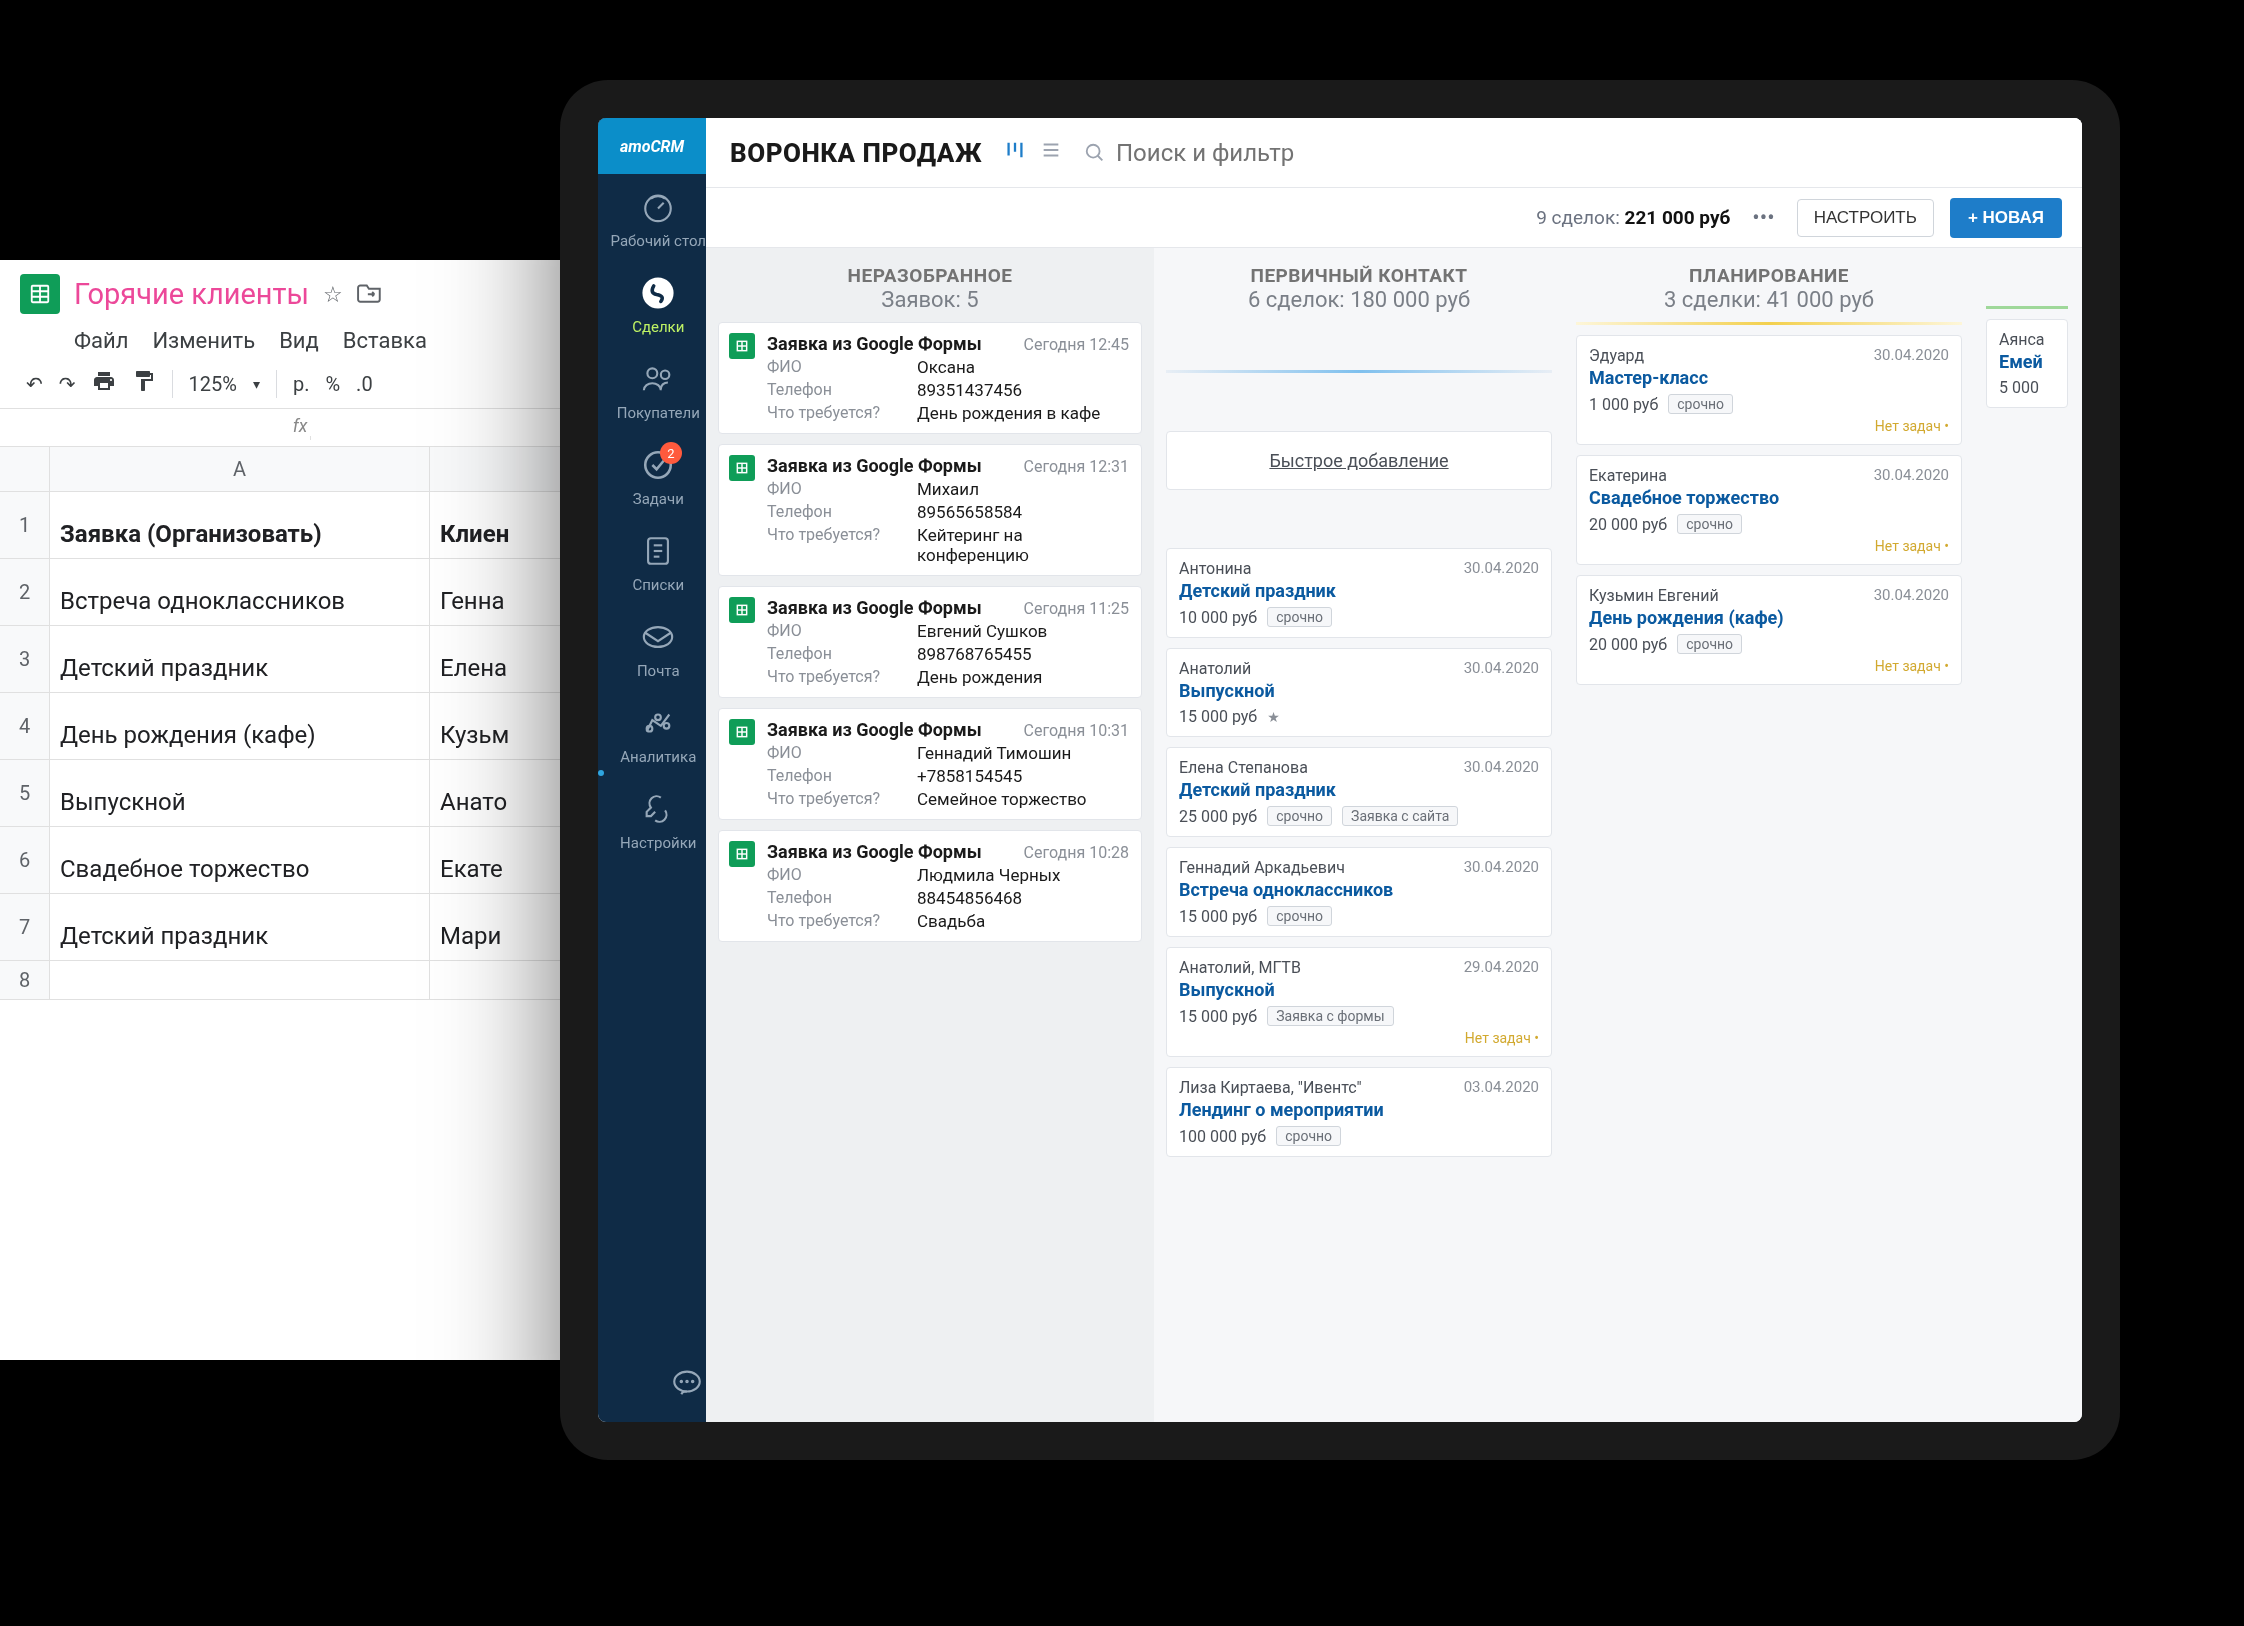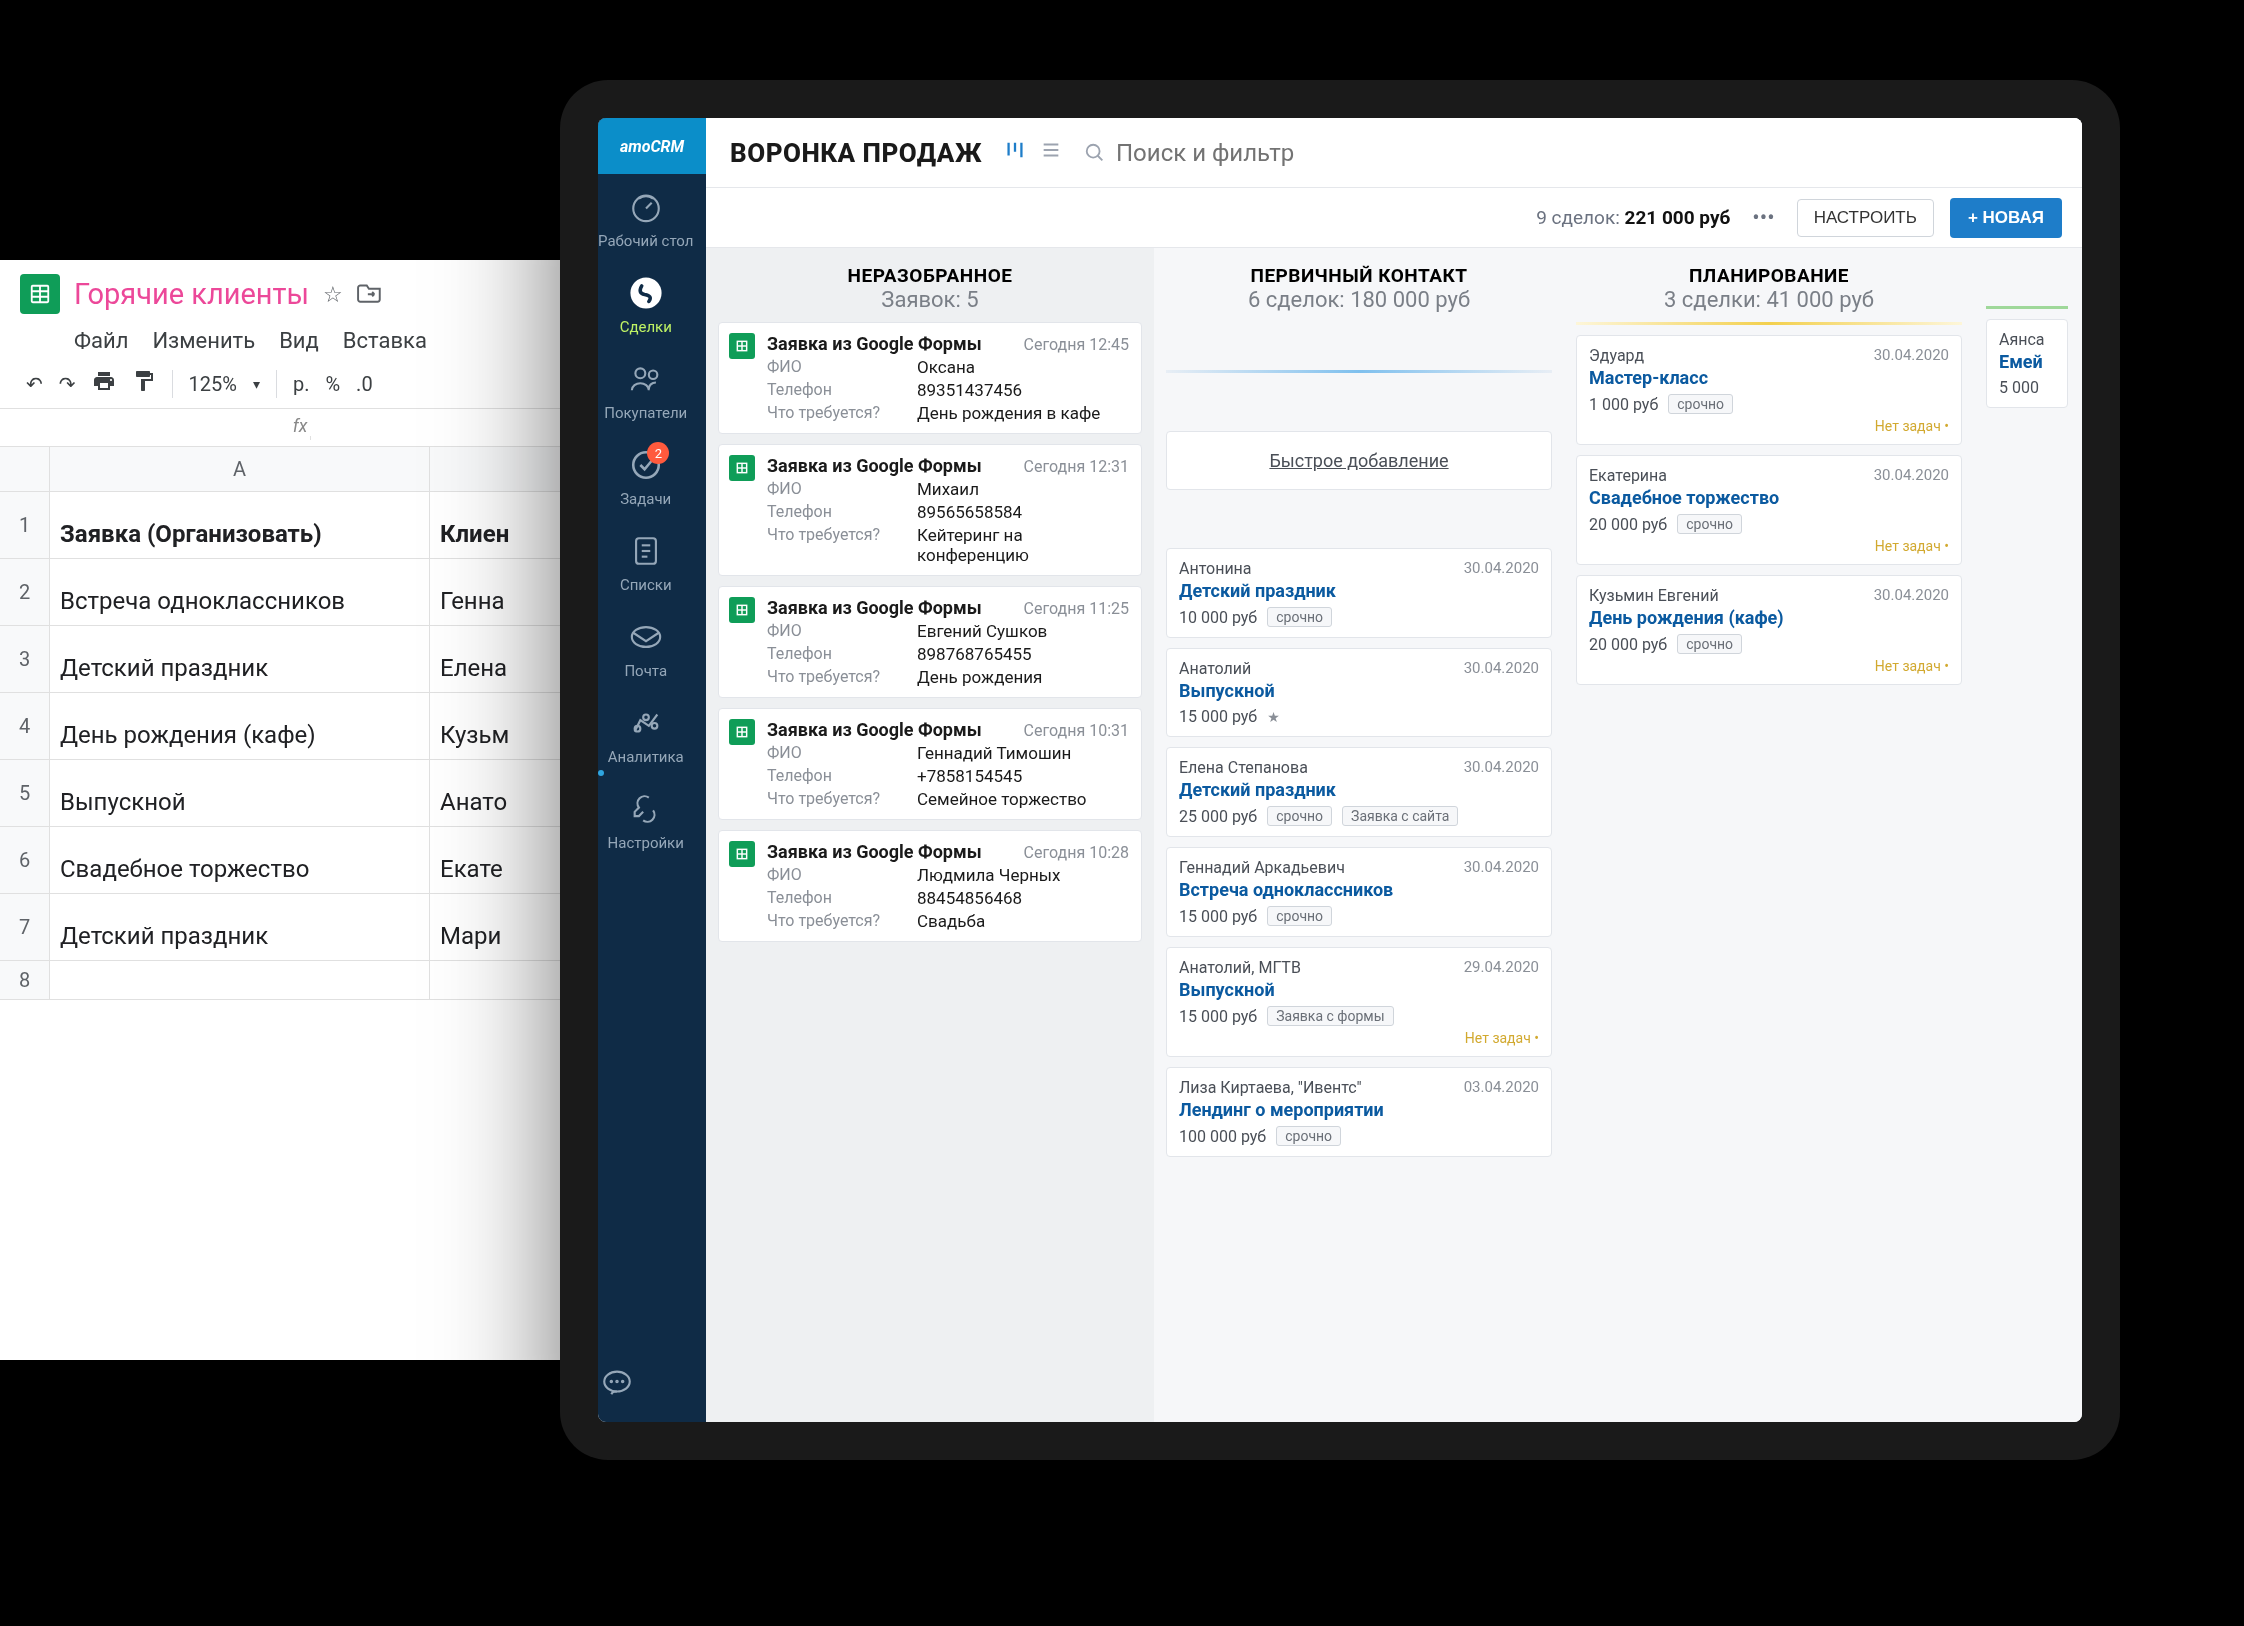--- a/index.html
+++ b/index.html
@@ -21,21 +21,21 @@
 .sheets-col-head { background: #f8f9fa; border-right: 1px solid #e0e0e0; border-bottom: 1px solid #e0e0e0; text-align: center; color: #5f6368; font-size: 20px; padding: 10px 0; }
 .sheets-row-head { background: #f8f9fa; border-right: 1px solid #e0e0e0; border-bottom: 1px solid #e0e0e0; text-align: center; color: #5f6368; font-size: 20px; display: flex; align-items: center; justify-content: center; }
 .sheets-cell { border-right: 1px solid #e0e0e0; border-bottom: 1px solid #e0e0e0; padding: 28px 10px 10px 10px; font-size: 24px; color: #202124; white-space: nowrap; overflow: hidden; display: flex; align-items: flex-end; }
 .sheets-cell.bold { font-weight: 700; text-align: right; }
 
 
 .tablet { position: absolute; top: 80px; left: 560px; width: 1560px; height: 1380px; background: #1a1a1a; border-radius: 48px; padding: 38px; box-shadow: 0 40px 120px rgba(0,0,0,0.55); }
 .tablet-screen { width: 100%; height: 100%; background: #f4f5f7; border-radius: 8px; overflow: hidden; display: flex; }
 
 
-.sidebar { width: 108px; background: #0f2b46; display: flex; flex-direction: column; align-items: flex-start; position: relative; }
+.sidebar { width: 108px; background: #0f2b46; display: flex; flex-direction: column; align-items: flex-end; position: relative; }
 .sidebar-logo { width: 100%; height: 56px; background: #0b8ec9; color: #fff; display: flex; align-items: center; justify-content: center; font-size: 16px; font-style: italic; font-weight: 700; }
 .sidebar-item { width: 100%; padding: 14px 0 10px 0; display: flex; flex-direction: column; align-items: center; gap: 6px; color: #95a7b8; font-size: 15px; cursor: pointer; position: relative; }
 .sidebar-item.active { color: #bef264; }
 .sidebar-icon { width: 38px; height: 38px; display: flex; align-items: center; justify-content: center; }
 .sidebar-icon svg { width: 34px; height: 34px; }
 .sidebar-badge { position: absolute; top: 10px; right: 24px; width: 22px; height: 22px; border-radius: 50%; background: #ff5a3d; color: #fff; font-size: 13px; display: flex; align-items: center; justify-content: center; }
 .sidebar-footer { margin-top: auto; padding: 20px 0; }
 .sidebar-dot { position: absolute; left: 0; top: 50%; width: 6px; height: 6px; border-radius: 50%; background: #2fa6e0; }
 
 
@@ -55,21 +55,21 @@
 .btn-new { background: #1e7dc9; color: #fff; border: none; padding: 10px 18px; font-size: 17px; border-radius: 4px; cursor: pointer; font-weight: 600; }
 
 .board { flex: 1; display: flex; overflow: hidden; }
 .col { display: flex; flex-direction: column; padding: 0 12px; }
 .col-1 { width: 448px; background: #eef0f2; }
 .col-2 { width: 410px; gap: 48px; }
 .col-3 { width: 410px; }
 .col-4 { width: 106px; overflow: hidden; }
 
 .col-head { text-align: center; padding: 16px 0 10px 0; }
-.col-head-title { font-size: 19px; font-weight: 700; color: #000000; letter-spacing: 0.5px; }
+.col-head-title { font-size: 19px; font-weight: 700; color: #737373; letter-spacing: 0.5px; }
 .col-head-sub { font-size: 22px; color: #7a7f87; }
 .col-underline { height: 3px; margin: 0 0 10px 0; }
 .col-underline.blue { background: linear-gradient(to right, #e8eef5 0, #7fc0ee 50%, #e8eef5 100%); }
 .col-underline.yellow { background: linear-gradient(to right, #fdf6d9 0, #f3d04e 50%, #fdf6d9 100%); }
 .col-underline.green { background: #9fd89a; }
 
 
 .ucard { background: #fff; border: 1px solid #e2e5ea; border-radius: 4px; margin-bottom: 10px; padding: 10px 12px 10px 48px; position: relative; font-size: 17px; }
 .ucard-icon { position: absolute; left: 10px; top: 10px; width: 26px; height: 26px; background: #0f9d58; border-radius: 3px; display: flex; align-items: center; justify-content: center; }
 .ucard-icon svg { width: 14px; height: 14px; }

